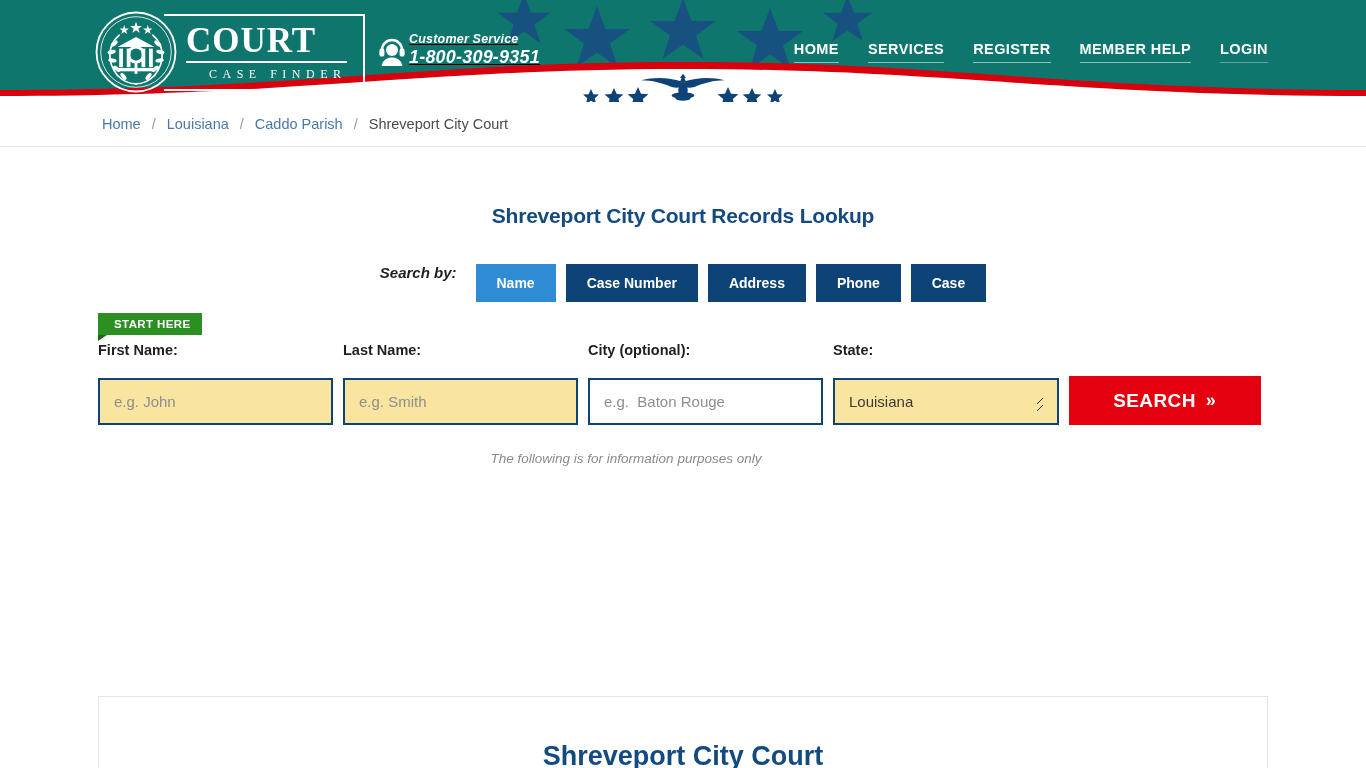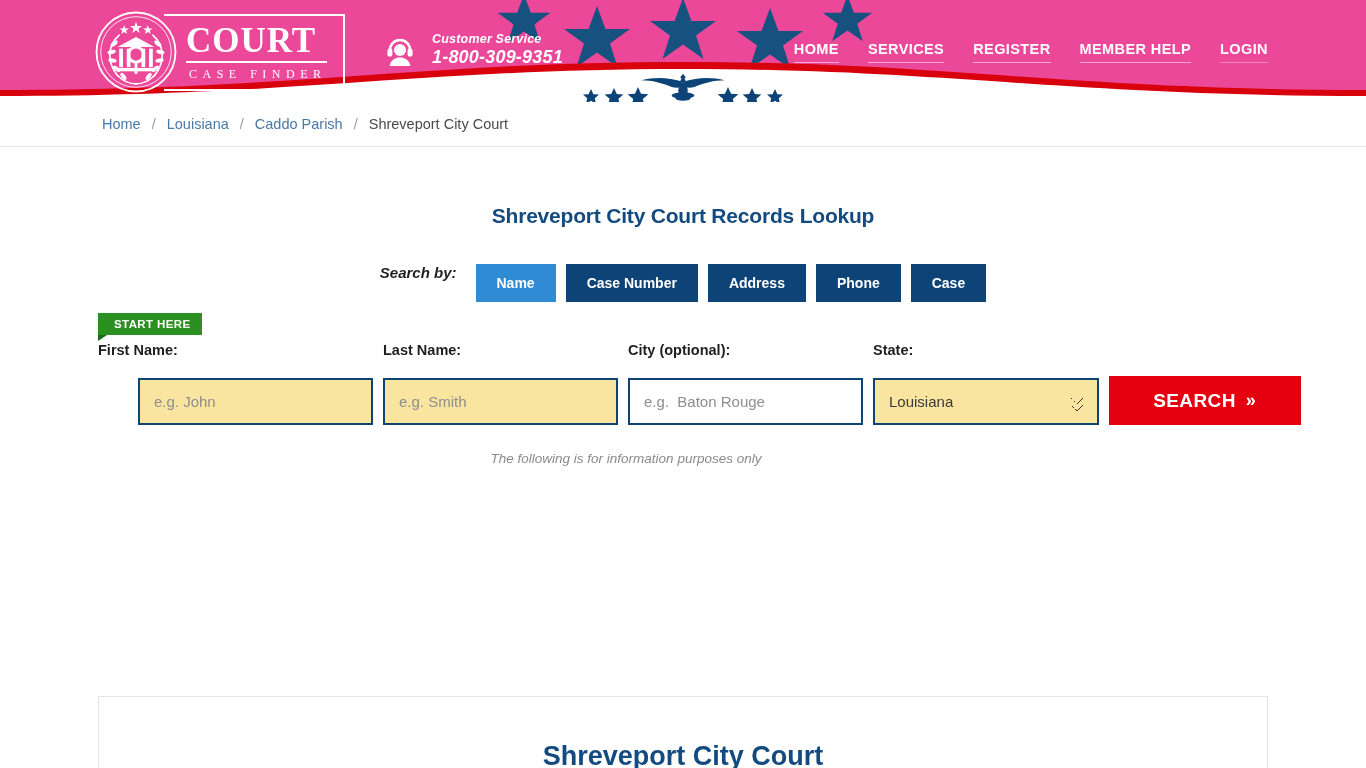--- a/index.html
+++ b/index.html
@@ -7,21 +7,21 @@
     width: 1366px; height: 768px;
     background: #ffffff;
     font-family: "Liberation Sans", sans-serif;
     overflow: hidden;
   }
 
   
   .header {
     position: relative;
     width: 1366px; height: 102px;
-    background: #ec4899;
+    background: #0f766e;
     overflow: hidden;
   }
   .header-stars { position: absolute; inset: 0; pointer-events: none; }
   .header-inner {
     position: relative;
     width: 1366px; height: 102px;
     z-index: 3;
   }
   .logo-wrap {
     position: absolute; left: 94px; top: 10px;
@@ -38,26 +38,26 @@
   .logo-title {
     font-family: "Liberation Serif", serif;
     font-size: 35px; font-weight: 700; line-height: 1;
     letter-spacing: 1px;
     border-bottom: 2px solid #ffffff;
     padding-bottom: 3px;
   }
   .logo-sub {
     font-family: "Liberation Serif", serif;
     font-size: 12px; letter-spacing: 5.5px;
-    padding-top: 4px; padding-left: 3px;
+    padding-top: 4px; padding-left: 3px; margin-left: 20px;
   }
 
   .cs-wrap {
-    position: absolute; left: 384px; top: 33px;
-    display: flex; align-items: center; gap: 16px;
+    position: absolute; left: 376px; top: 33px;
+    display: flex; align-items: center; gap: 1px; text-decoration: underline;
   }
   .cs-icon { width: 32px; height: 32px; }
   .cs-text { color: #ffffff; }
   .cs-label {
     font-size: 12.5px; font-style: italic; font-weight: 700;
     letter-spacing: .2px; line-height: 1.1;
   }
   .cs-phone {
     font-size: 18px; font-style: italic; font-weight: 700;
     line-height: 1.2; letter-spacing: .2px;
@@ -151,21 +151,21 @@
     border: 2px solid #0d4377;
     font-size: 15px;
     font-family: "Liberation Sans", sans-serif;
     padding: 0 14px;
     color: #3a3a3a;
     background: #fae5a0;
     border-radius: 0;
   }
   .field input::placeholder { color: #8e8e8e; }
   .field input.plain { background: #ffffff; }
-  .f-first input { width: 235px; margin-left: 40px; }
+  .f-first input { width: 235px; }
   .f-last  input { width: 235px; }
   .f-city  input { width: 235px; }
   .f-state select {
     width: 226px; appearance: none; -webkit-appearance: none;
     background-image:
       linear-gradient(45deg, transparent 50%, #333 50%, #333 58%, transparent 58%),
       linear-gradient(135deg, transparent 42%, #333 42%, #333 50%, transparent 50%),
       linear-gradient(45deg, transparent 42%, #333 42%, #333 50%, transparent 50%),
       linear-gradient(135deg, transparent 50%, #333 50%, #333 58%, transparent 58%);
     background-position:

